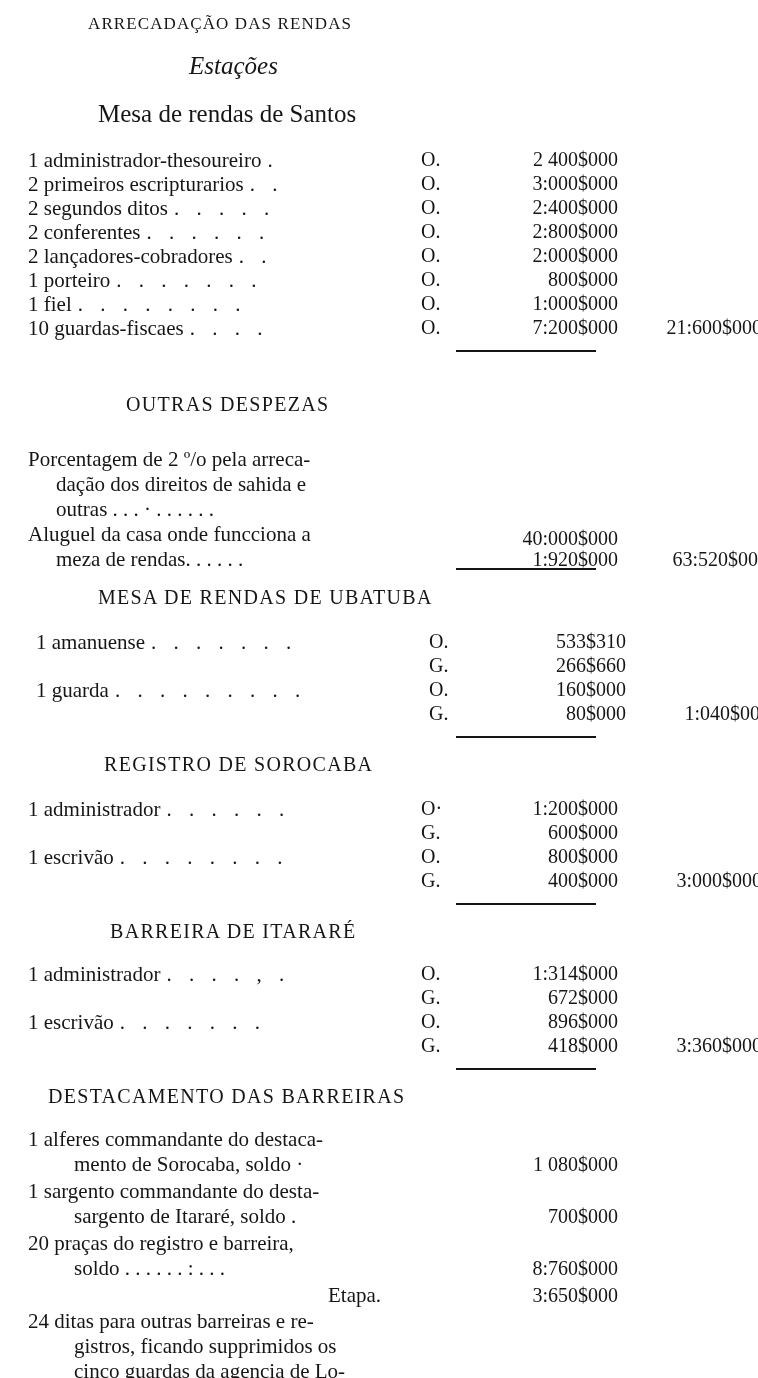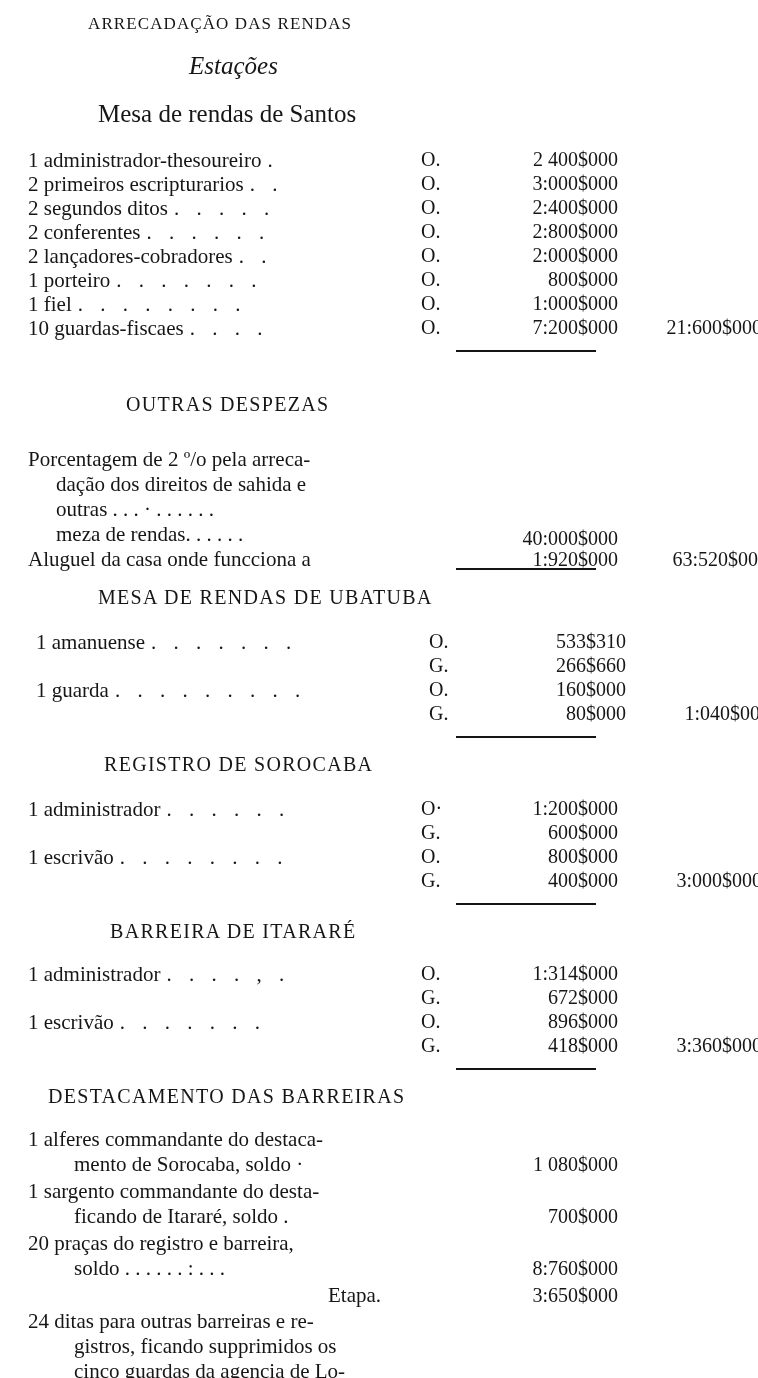--- a/index.html
+++ b/index.html
@@ -206,22 +206,22 @@
 
   <div style="position:absolute; left:28px; top:447px; width:730px;">
     <div class="wrap-row" style="height:75px;">
       <span class="txt">Porcentagem  de  2 º/o  pela  arreca-</span>
       <span class="txt indent1">dação dos  direitos   de   sahida e</span>
       <span class="txt indent1">outras .   .   .   ·   .   .   .   .   .   .</span>
       <span class="col-val" style="top:50px;margin-top:29px;">40:000$000</span>
       <span class="col-tot" style="top:50px;"></span>
     </div>
     <div class="wrap-row" style="height:52px;">
+      <span class="txt">Aluguel da casa  onde  funcciona a</span>
       <span class="txt indent1">meza de  rendas. .   .   .   .   .</span>
-      <span class="txt">Aluguel da casa  onde  funcciona a</span>
       <span class="col-val" style="top:25px;">1:920$000</span>
       <span class="col-tot" style="top:25px;">63:520$000</span>
     </div>
   </div>
 
   <div class="rule" style="left:456px; top:568px; width:140px;"></div>
 
   <div style="position:absolute; left:98px; top:586px;" class="sec-head">MESA DE RENDAS DE UBATUBA</div>
 
   <div style="position:absolute; left:36px; top:630px; width:730px;">
@@ -331,21 +331,21 @@
 
   <div style="position:absolute; left:28px; top:1127px; width:730px;">
     <div class="wrap-row" style="height:52px;">
       <span class="txt">1 alferes commandante do destaca-</span>
       <span class="txt indent2">mento de Sorocaba,  soldo      ·</span>
       <span class="col-val" style="top:25px;">1 080$000</span>
       <span class="col-tot" style="top:25px;"></span>
     </div>
     <div class="wrap-row" style="height:52px;">
       <span class="txt">1 sargento commandante do desta-</span>
-      <span class="txt indent2">ficando  de  Itararé, soldo    .</span>
+      <span class="txt indent2">sargento  de  Itararé, soldo    .</span>
       <span class="col-val" style="top:25px;">700$000</span>
       <span class="col-tot" style="top:25px;"></span>
     </div>
     <div class="wrap-row" style="height:52px;">
       <span class="txt">20  praças  do  registro  e  barreira,</span>
       <span class="txt indent2">soldo  .   .   .   .   .   .   :   .   .   .</span>
       <span class="col-val" style="top:25px;">8:760$000</span>
       <span class="col-tot" style="top:25px;"></span>
     </div>
     <div class="wrap-row" style="height:26px;">

